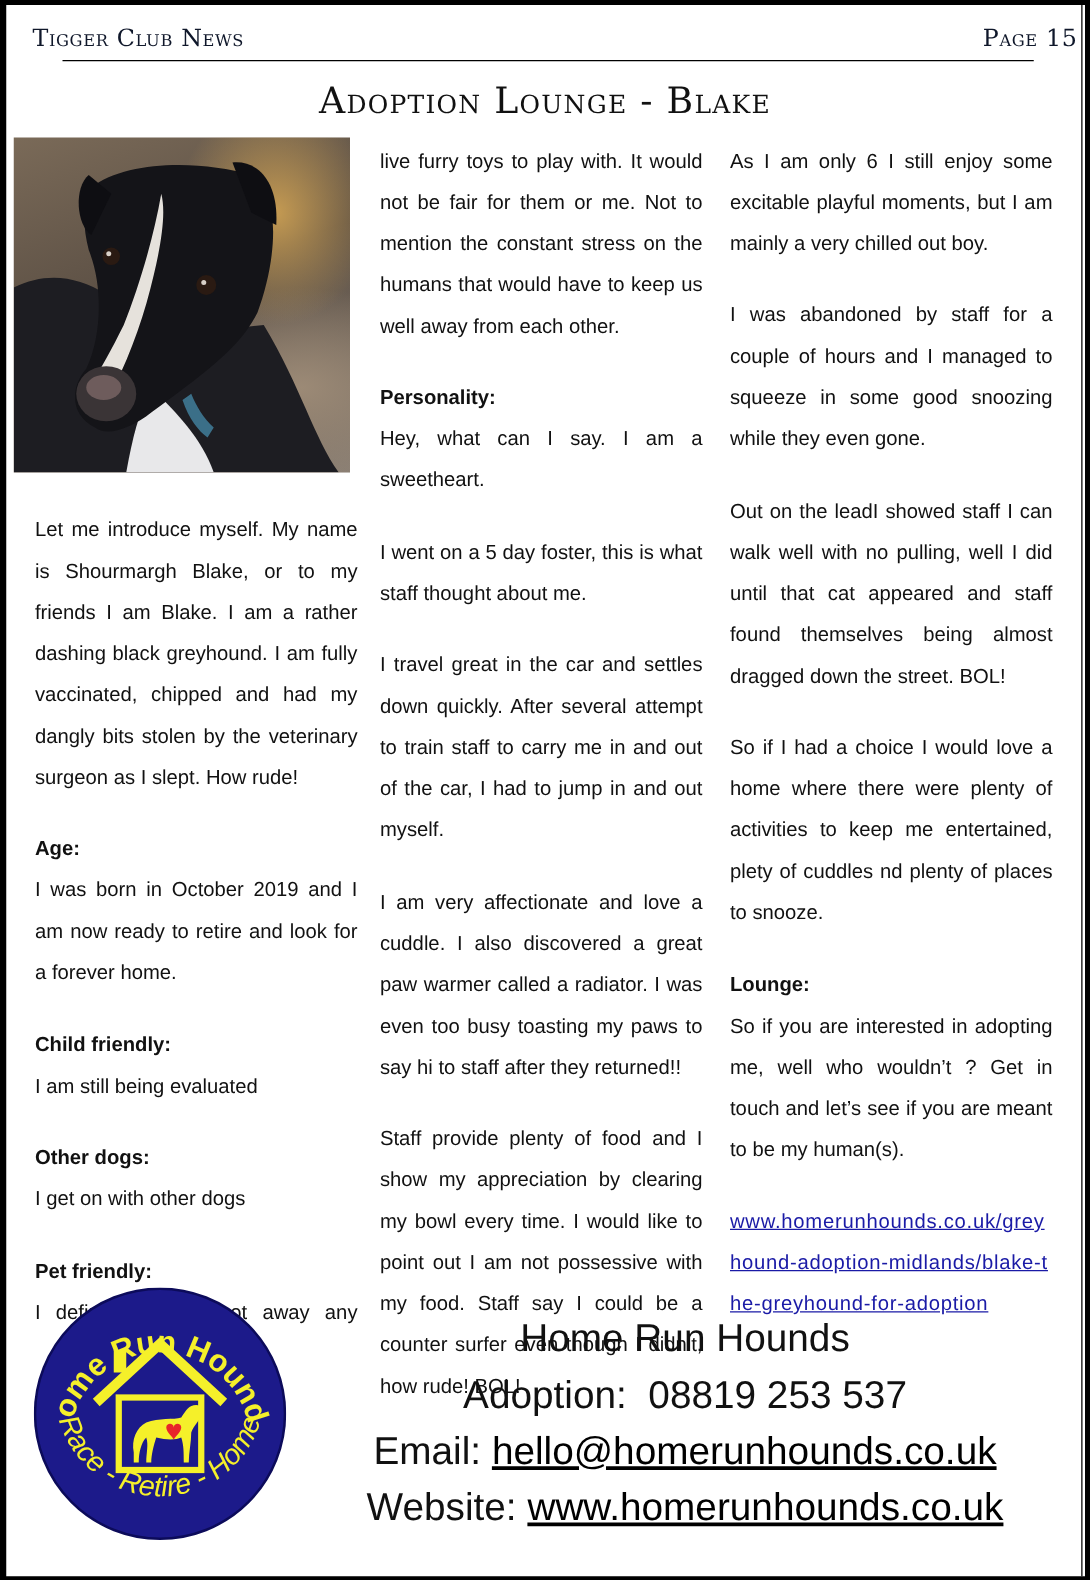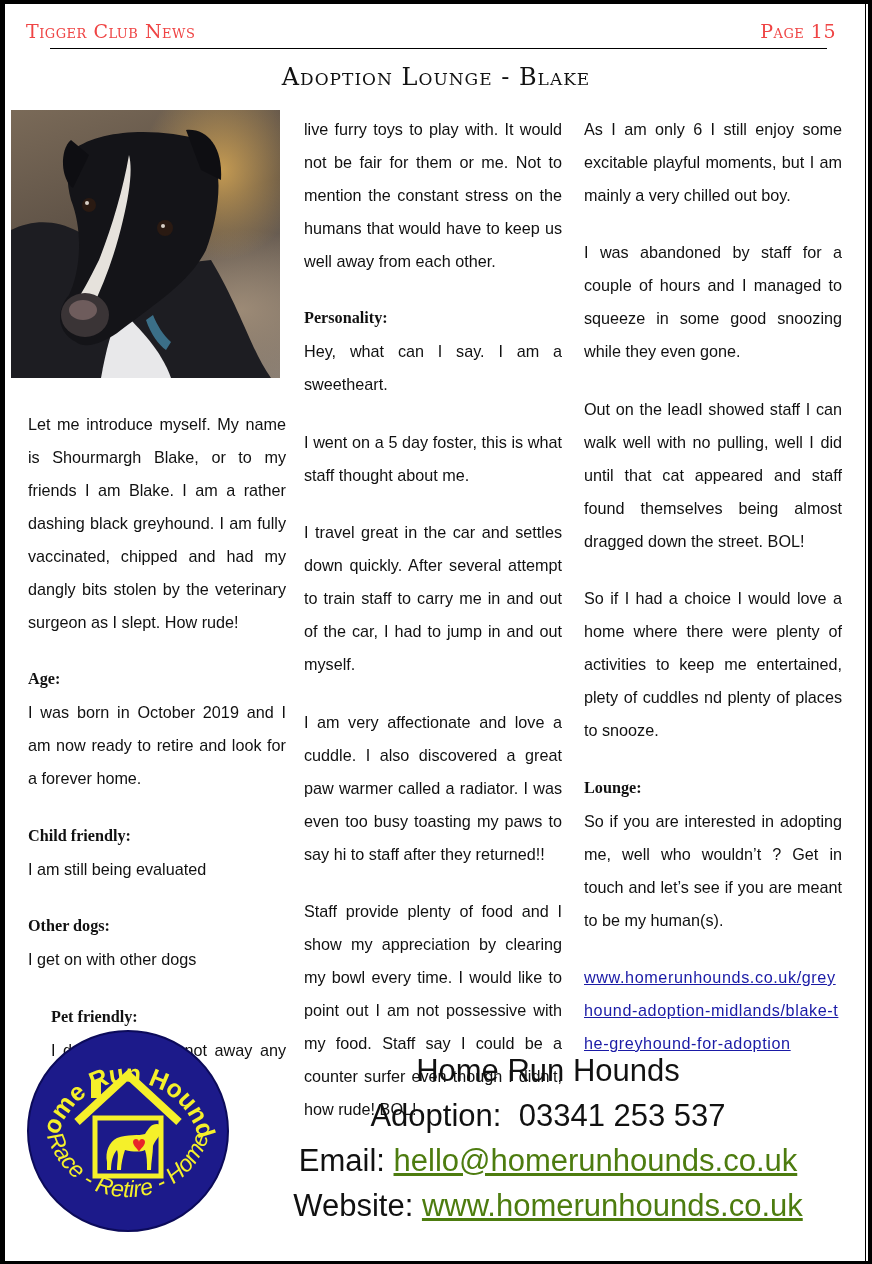--- a/index.html
+++ b/index.html
@@ -7,57 +7,57 @@
     .frame {
       position: absolute; left: 0; top: 0; width: 872px; height: 1264px;
       box-sizing: border-box;
       border-top: 4px solid #000; border-left: 5px solid #000;
       border-right: 4px solid #000; border-bottom: 3px solid #000;
     }
     .frame::after {
       content: ""; position: absolute; right: 2px; top: 0; bottom: 0; width: 1px; background: #000;
     }
     .running-head {
-      position: absolute; top: 20px; left: 26px; right: 36px; height: 24px;
+      position: absolute; top: 20px; left: 26px; right: 10px; height: 24px;
       font-family: "DejaVu Serif", serif; font-variant: small-caps;
-      font-size: 19px; letter-spacing: 0.5px; color: #ef4444;
+      font-size: 19px; letter-spacing: 0.5px; color: #0f172a;
     }
     .running-head .left { position: absolute; left: 0; top: 0; }
     .running-head .right { position: absolute; right: 0; top: 0; }
     .head-rule { position: absolute; top: 48px; left: 50px; width: 777px; height: 1px; background: #000; }
     .title {
       position: absolute; top: 63px; left: 0; width: 872px; text-align: center;
       font-family: "DejaVu Serif", serif; font-variant: small-caps;
-      font-size: 24px; letter-spacing: 1px; color: #111;
+      font-size: 29px; letter-spacing: 1px; color: #111;
     }
     .photo {
       position: absolute; left: 11px; top: 110px; width: 269px; height: 268px; overflow: hidden;
       background:
         radial-gradient(ellipse 80px 90px at 210px 60px, #c49a52 0%, rgba(196,154,82,0) 100%),
         radial-gradient(ellipse 120px 80px at 230px 200px, #9c8a76 0%, rgba(156,138,118,0) 100%),
         linear-gradient(160deg, #7a6a58 0%, #5b4f44 45%, #8a7f74 100%);
     }
     .col {
       position: absolute; top: 110px;
       font-family: "Liberation Sans", sans-serif;
       font-size: 16.2px; line-height: 33px; color: #111;
       text-align: justify;
     }
     .col p { margin: 0 0 24.4px 0; }
-    .col .h { font-weight: bold; display: block; font-family: Liberation Serif, serif; }
+    .col .h { font-weight: bold; display: block; }
     .col1 { left: 28px; width: 258px; top: 408px; }
     .col2 { left: 304px; width: 258px; top: 113px; }
     .col3 { left: 584px; width: 258px; top: 113px; }
     .link { color: #1a1aa6; text-decoration: underline; text-align: left; word-break: break-all; letter-spacing: 0.6px; }
     .logo { position: absolute; left: 27px; top: 1030px; width: 202px; height: 202px; }
     .contact {
       position: absolute; left: 250px; top: 1048px; width: 596px; text-align: center;
       font-family: "Liberation Sans", sans-serif; font-size: 31px; line-height: 45px; color: #111;
     }
-    .contact a { color: #4d7c0f; text-decoration: underline; }
+    .contact a { color: #000000; text-decoration: underline; }
   </style>
 </head>
 <body>
 
 <div class="frame"></div>
 
 <div class="running-head">
   <span class="left">Tigger Club News</span>
   <span class="right">Page 15</span>
 </div>
@@ -97,21 +97,21 @@
     <span>I was born in October 2019 and I am now ready to retire and look for a forever home.</span>
   </p>
   <p>
     <span class="h">Child friendly:</span>
     <span>I am still being evaluated</span>
   </p>
   <p>
     <span class="h">Other dogs:</span>
     <span>I get on with other dogs</span>
   </p>
-  <p style="text-align:justify; text-align-last:justify;margin-left:23px;">
+  <p style="text-align:justify; text-align-last:justify;">
     <span class="h" style="text-align:left; text-align-last:left;">Pet friendly:</span>
     <span>I definitely would not away any</span>
   </p>
 </div>
 
 <div class="col col2">
   <p>live furry toys to play with. It would not be fair for them or me. Not to mention the constant stress on the humans that would have to keep us well away from each other.</p>
   <p>
     <span class="h">Personality:</span>
     <span>Hey, what can I say. I am a sweetheart.</span>
@@ -156,21 +156,21 @@
 
     <path d="M80,132 C78,122 82,112 90,108 C100,104 112,106 118,104 C122,98 124,94 130,94 C134,94 136,98 134,102 C132,108 128,110 126,116 C126,124 124,132 124,140 L120,140 C120,132 120,126 118,120 C114,122 106,122 98,120 C96,126 94,134 94,140 L90,140 C90,132 92,126 90,120 C86,124 84,132 84,140 L80,140 Z" fill="#f5f02a"></path>
     <path d="M106,112 C106,108 112,108 112,112 C112,108 118,108 118,112 C118,116 112,120 112,122 C112,120 106,116 106,112 Z" fill="#e8262a"></path>
   </svg>
 </div>
 
 <div class="contact">
   <div>Home Run Hounds</div>
   <div>
     <span>Adoption:</span>&nbsp;
-    <span>03341 253 537</span>
+    <span>08819 253 537</span>
   </div>
   <div>
     <span>Email:</span>
     <a>hello@homerunhounds.co.uk</a>
   </div>
   <div>
     <span>Website:</span>
     <a>www.homerunhounds.co.uk</a>
   </div>
 </div>

